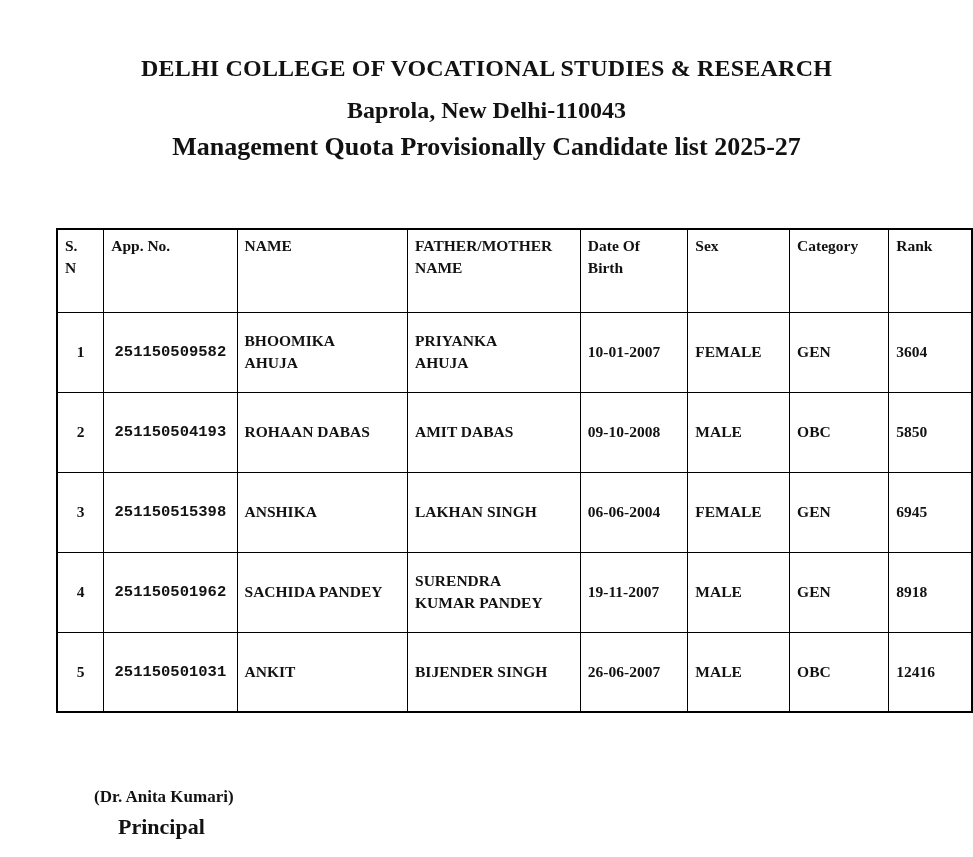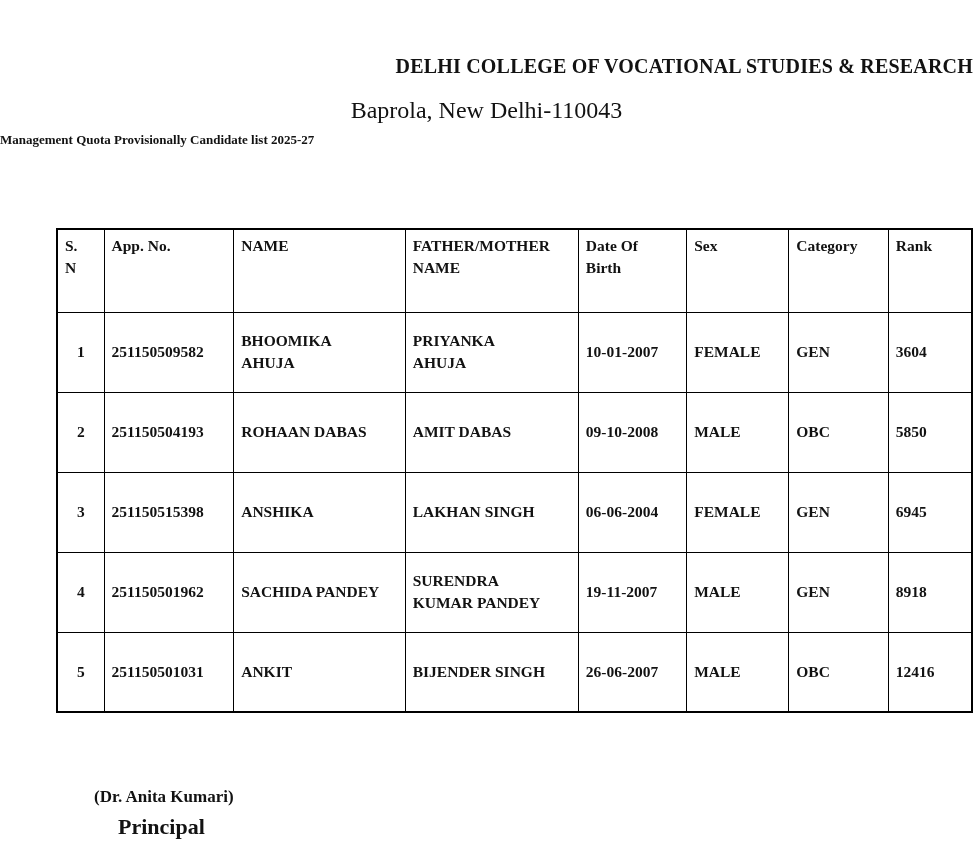--- a/index.html
+++ b/index.html
@@ -16,41 +16,41 @@
     color: #121212;
     overflow: hidden;
   }
 
   
   .doc-title {
     position: absolute;
     top: 55px;
     left: 0;
     right: 0;
-    text-align: right;
-    font-size: 20px;
+    text-align: center;
+    font-size: 24px;
     font-weight: bold;
     letter-spacing: 0.2px;
   }
   .doc-subtitle {
     position: absolute;
     top: 97px;
     left: 0;
     right: 0;
     text-align: center;
     font-size: 24px;
-    font-weight: normal;
+    font-weight: bold;
   }
   .doc-listtitle {
     position: absolute;
     top: 132px;
     left: 0;
     right: 0;
-    text-align: left;
-    font-size: 13px;
+    text-align: center;
+    font-size: 26px;
     font-weight: bold;
   }
 
   
   table.candidates {
     position: absolute;
     left: 56px;
     top: 228px;
     border-collapse: collapse;
     table-layout: fixed;
@@ -84,21 +84,21 @@
   th.col-app_no        { width: 120px; }
   th.col-name          { width: 172px; }
   th.col-father_mother { width: 163px; }
   th.col-dob           { width: 107px; }
   th.col-sex           { width: 92px;  }
   th.col-category      { width: 90px;  }
   th.col-rank          { width: 75px;  }
 
   
   td.col-sn       { text-align: center; padding-left: 2px; padding-right: 2px; }
-  td.col-app_no   { text-align: left; padding-left: 2px; padding-right: 2px; }
+  td.col-app_no   { text-align: center; padding-left: 2px; padding-right: 2px; font-family: Liberation Mono, monospace; }
   td.col-category { padding-left: 2px; padding-right: 2px; }
   td.col-dob      { padding-left: 12px; margin-left: 15px; }
   td.col-sex      { padding-left: 9px; margin-left: 40px; }
   td.col-rank     { padding-left: 9px; margin-top: 13px; }
   td.raised       { padding-bottom: 26px; }  
 
   
   .sig-name {
     position: absolute;
     left: 94px;

